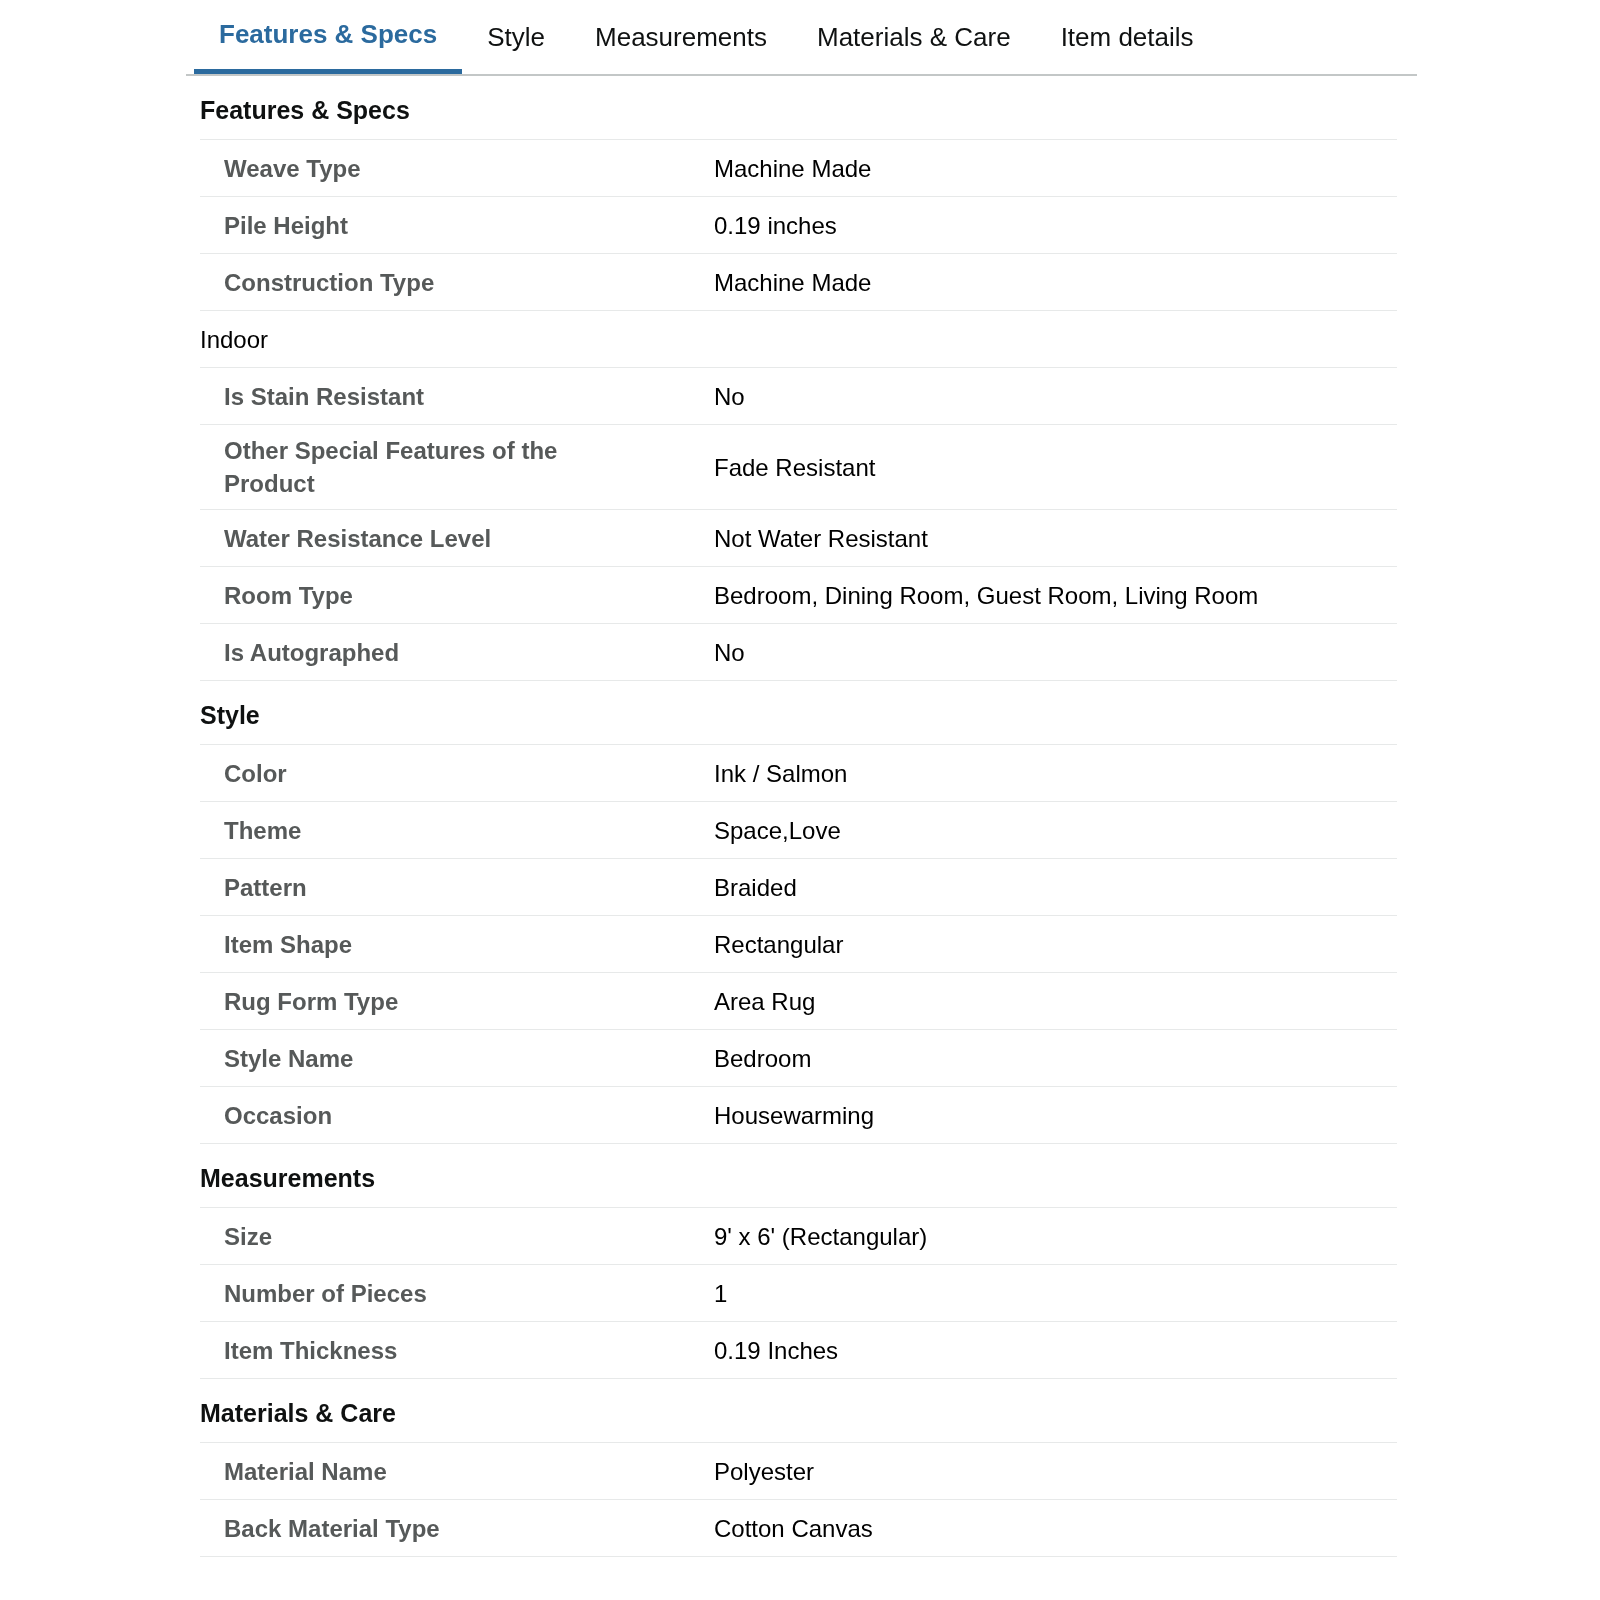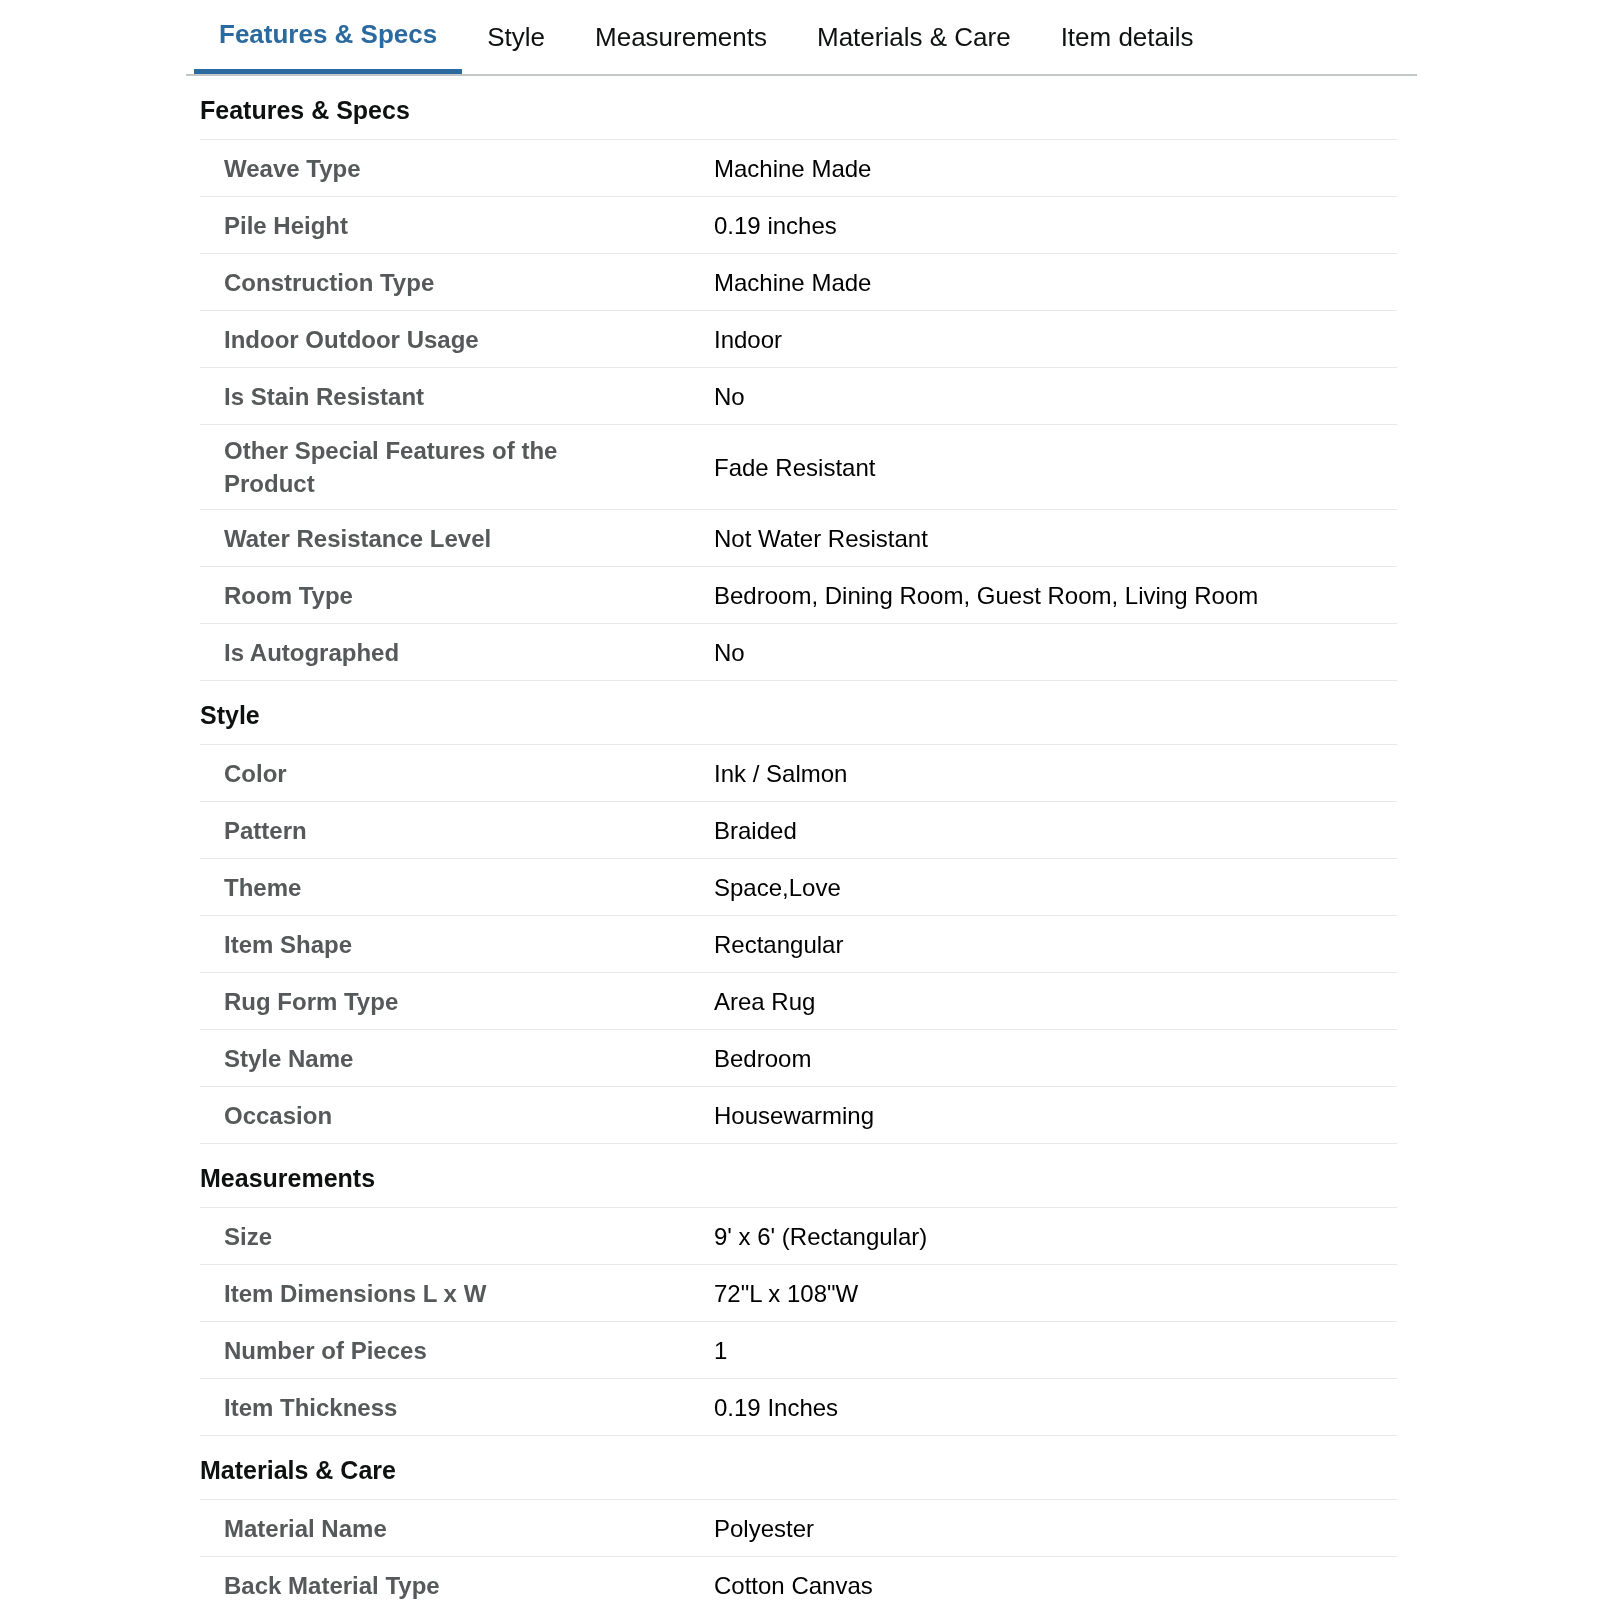--- a/index.html
+++ b/index.html
@@ -46,21 +46,20 @@
     </div>
     <div class="srow">
       <div class="label">Pile Height</div>
       <div class="value">0.19 inches</div>
     </div>
     <div class="srow">
       <div class="label">Construction Type</div>
       <div class="value">Machine Made</div>
     </div>
     <div class="srow">
-      <div class="label">Indoor Outdoor Usage</div>
       <div class="value">Indoor</div>
     </div>
     <div class="srow">
       <div class="label">Is Stain Resistant</div>
       <div class="value">No</div>
     </div>
     <div class="srow">
       <div class="label">Other Special Features of the Product</div>
       <div class="value">Fade Resistant</div>
     </div>
@@ -77,26 +76,26 @@
       <div class="value">No</div>
     </div>
 
     <div class="sec-title">Style</div>
 
     <div class="srow">
       <div class="label">Color</div>
       <div class="value">Ink / Salmon</div>
     </div>
     <div class="srow">
+      <div class="label">Theme</div>
+      <div class="value">Space,Love</div>
+    </div>
+    <div class="srow">
       <div class="label">Pattern</div>
       <div class="value">Braided</div>
-    </div>
-    <div class="srow">
-      <div class="label">Theme</div>
-      <div class="value">Space,Love</div>
     </div>
     <div class="srow">
       <div class="label">Item Shape</div>
       <div class="value">Rectangular</div>
     </div>
     <div class="srow">
       <div class="label">Rug Form Type</div>
       <div class="value">Area Rug</div>
     </div>
     <div class="srow">
@@ -108,24 +107,20 @@
       <div class="value">Housewarming</div>
     </div>
 
     <div class="sec-title">Measurements</div>
 
     <div class="srow">
       <div class="label">Size</div>
       <div class="value">9' x 6' (Rectangular)</div>
     </div>
     <div class="srow">
-      <div class="label">Item Dimensions L x W</div>
-      <div class="value">72"L x 108"W</div>
-    </div>
-    <div class="srow">
       <div class="label">Number of Pieces</div>
       <div class="value">1</div>
     </div>
     <div class="srow">
       <div class="label">Item Thickness</div>
       <div class="value">0.19 Inches</div>
     </div>
 
     <div class="sec-title">Materials &amp; Care</div>
 

